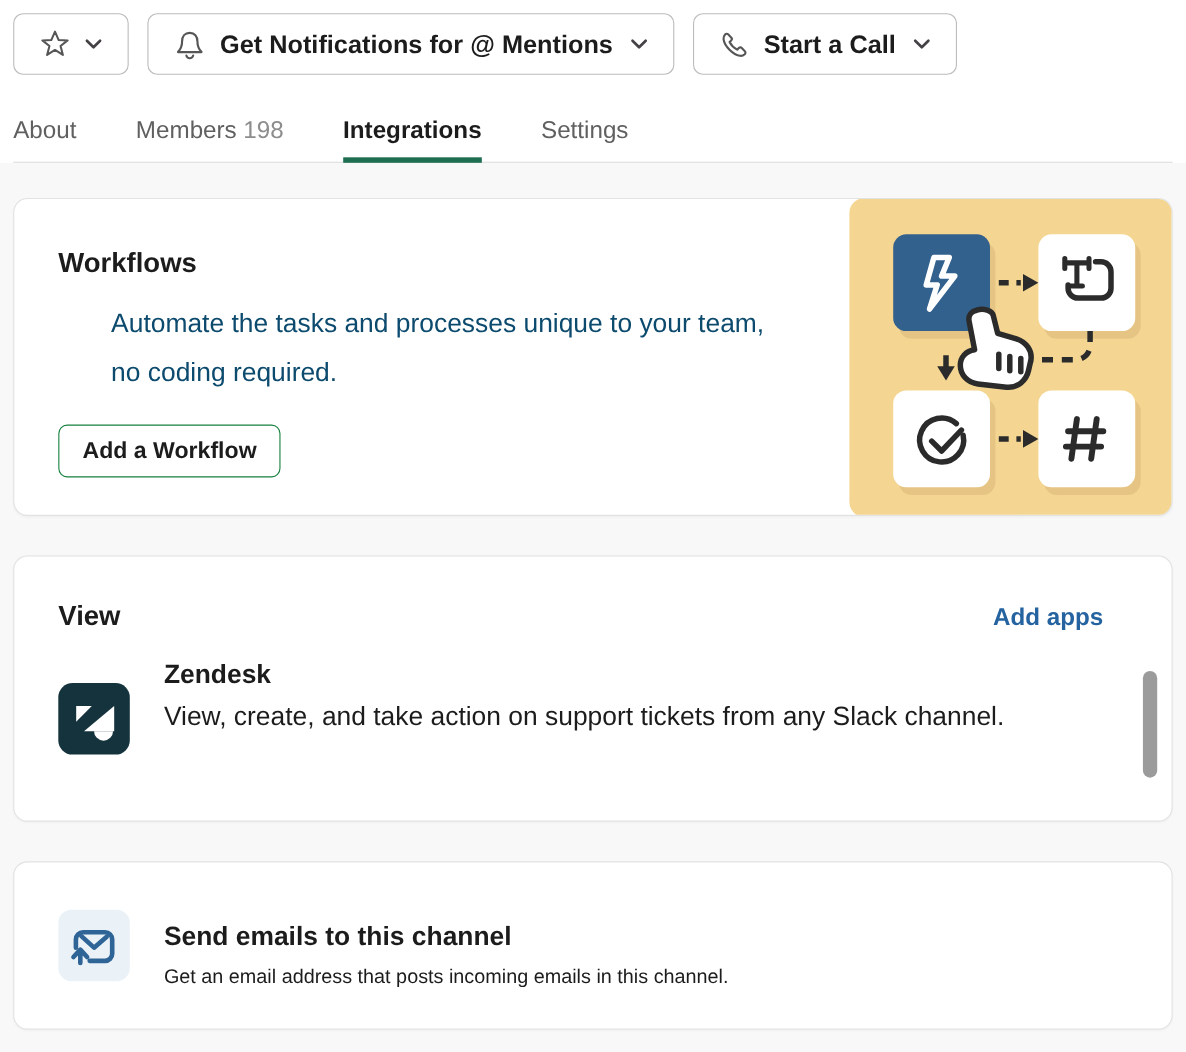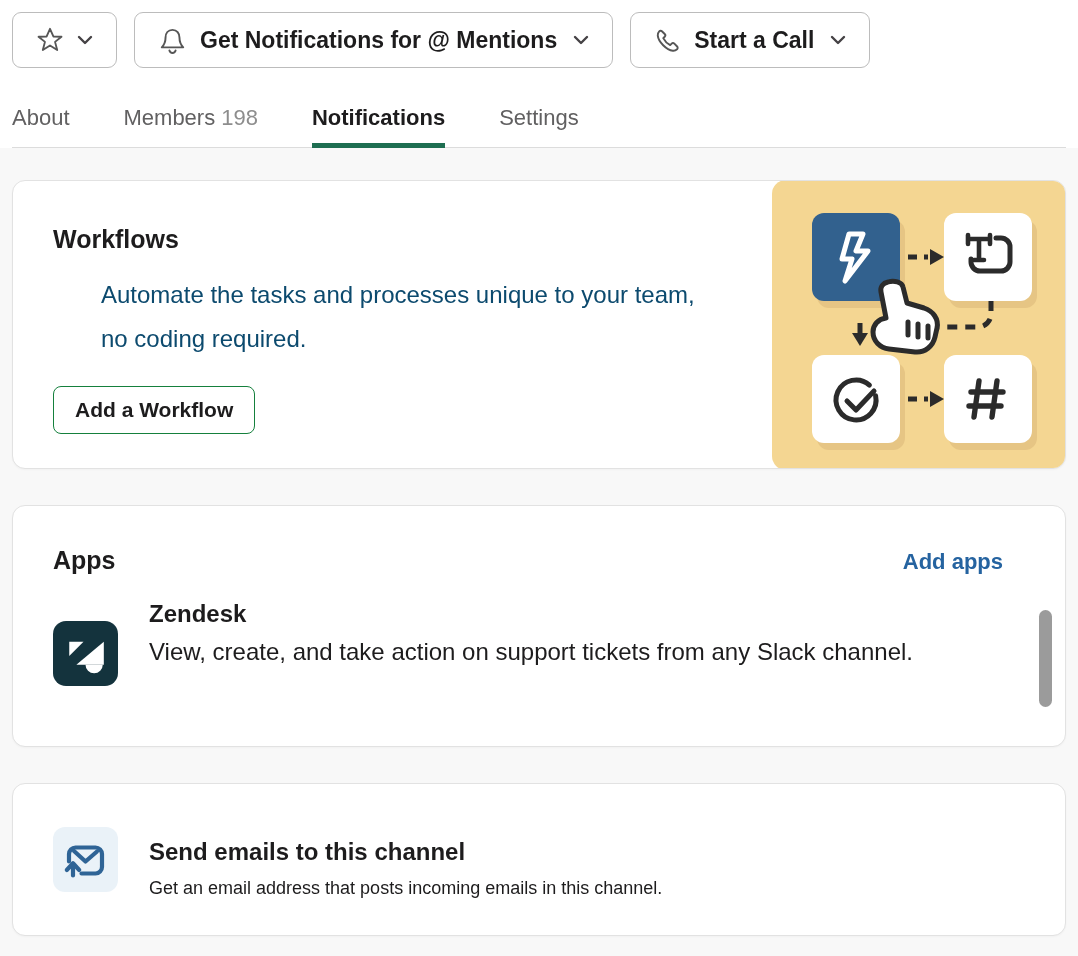--- a/index.html
+++ b/index.html
@@ -101,21 +101,21 @@
       <span>Start a Call</span>
       <svg width="16" height="10" viewBox="0 0 16 10" fill="none" stroke="#454245" stroke-width="2.4" stroke-linecap="round" stroke-linejoin="round" style="margin-left:3px">
         <path d="M2,2 L8,8 L14,2"></path>
       </svg>
     </button>
   </div>
 
   <div class="tabs">
     <div class="tab">About</div>
     <div class="tab"><span>Members</span><span class="count">198</span></div>
-    <div class="tab active">Notifications</div>
+    <div class="tab active">Integrations</div>
     <div class="tab">Settings</div>
   </div>
 </div>
 
 <div class="content">
 
   <div class="card wf-card">
     <div class="wf-text">
       <div class="wf-title">Workflows</div>
       <div class="wf-desc">Automate the tasks and processes unique to your team, no coding required.</div>
@@ -171,21 +171,21 @@
 
       <g transform="translate(98,94)">
         <path d="M18,8 C13,9 10,13 11,18 L16,44 C8,45 3,51 3,58 C3,67 10,74 19,75 L45,78 C55,79 63,72 65,63 L67,54 C69,45 63,37 54,34 L37,29 L33,13 C32,8 24,6 18,8 Z" fill="#ffffff" stroke="#2b2b2b" stroke-width="5" stroke-linejoin="round"></path>
         <path d="M38,48 v13 M48,50 v13 M58,52 v12" fill="none" stroke="#2b2b2b" stroke-width="5" stroke-linecap="round"></path>
       </g>
     </svg>
   </div>
 
   <div class="card apps-card">
     <div class="apps-head">
-      <div class="apps-title">Apps</div>
+      <div class="apps-title">View</div>
       <a class="add-apps-link">Add apps</a>
     </div>
     <div class="app-row">
       <div class="app-icon-tile">
         <svg width="65" height="65" viewBox="0 0 64 64" fill="#ffffff">
           <path d="M16,20.5 h14 L16,34.5 Z"></path>
           <path d="M50,20.5 V43 H23 Z"></path>
           <path d="M32,43 a8.5,8.5 0 0 0 17,0 Z"></path>
         </svg>
       </div>

